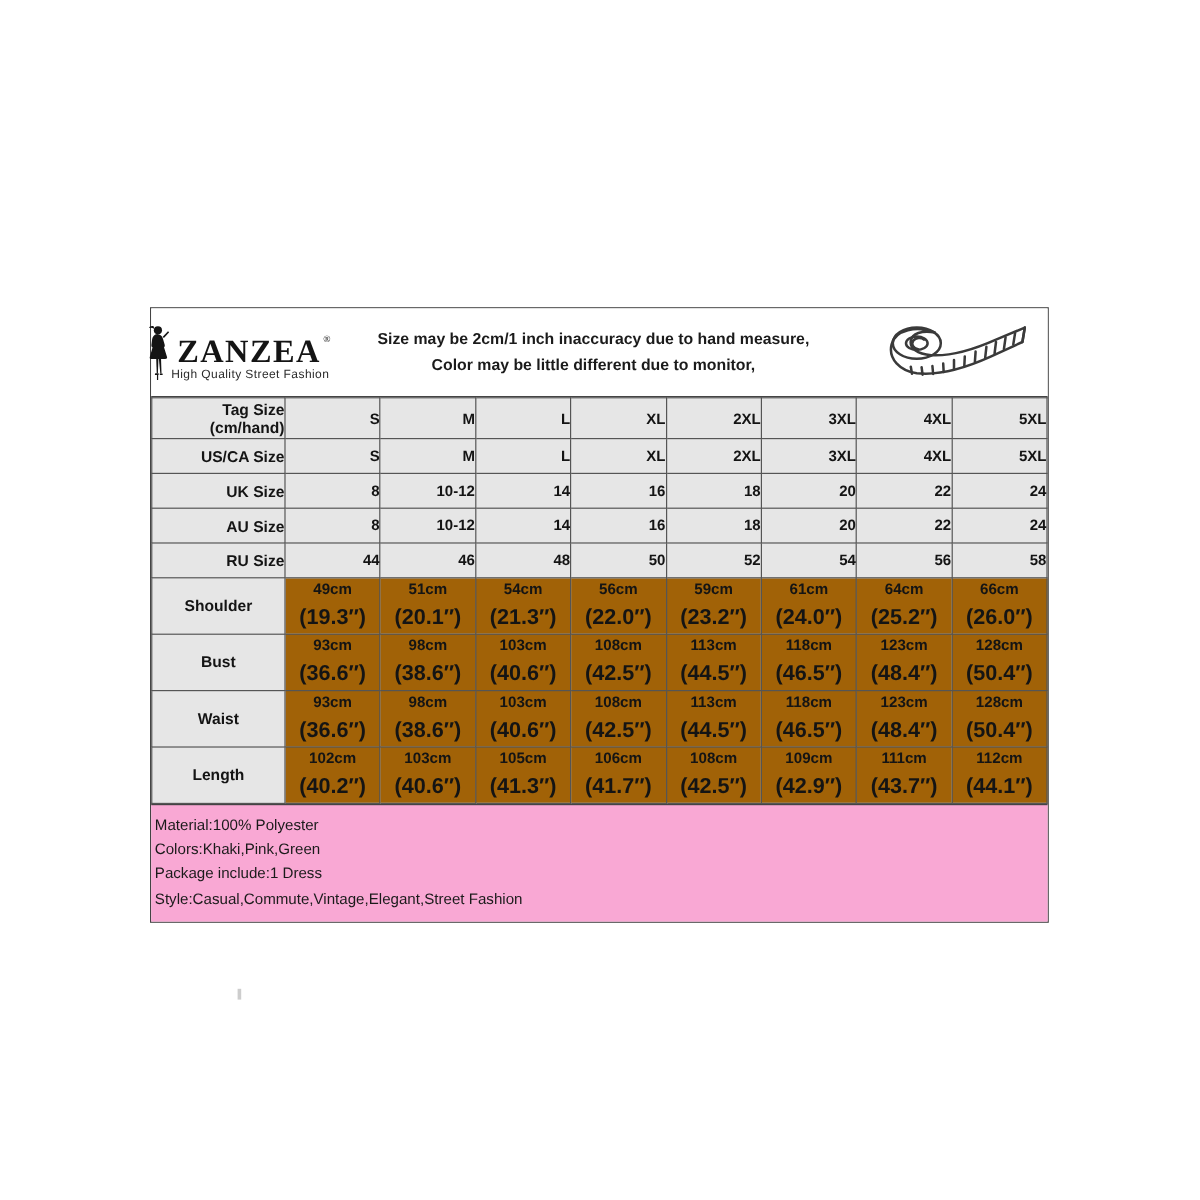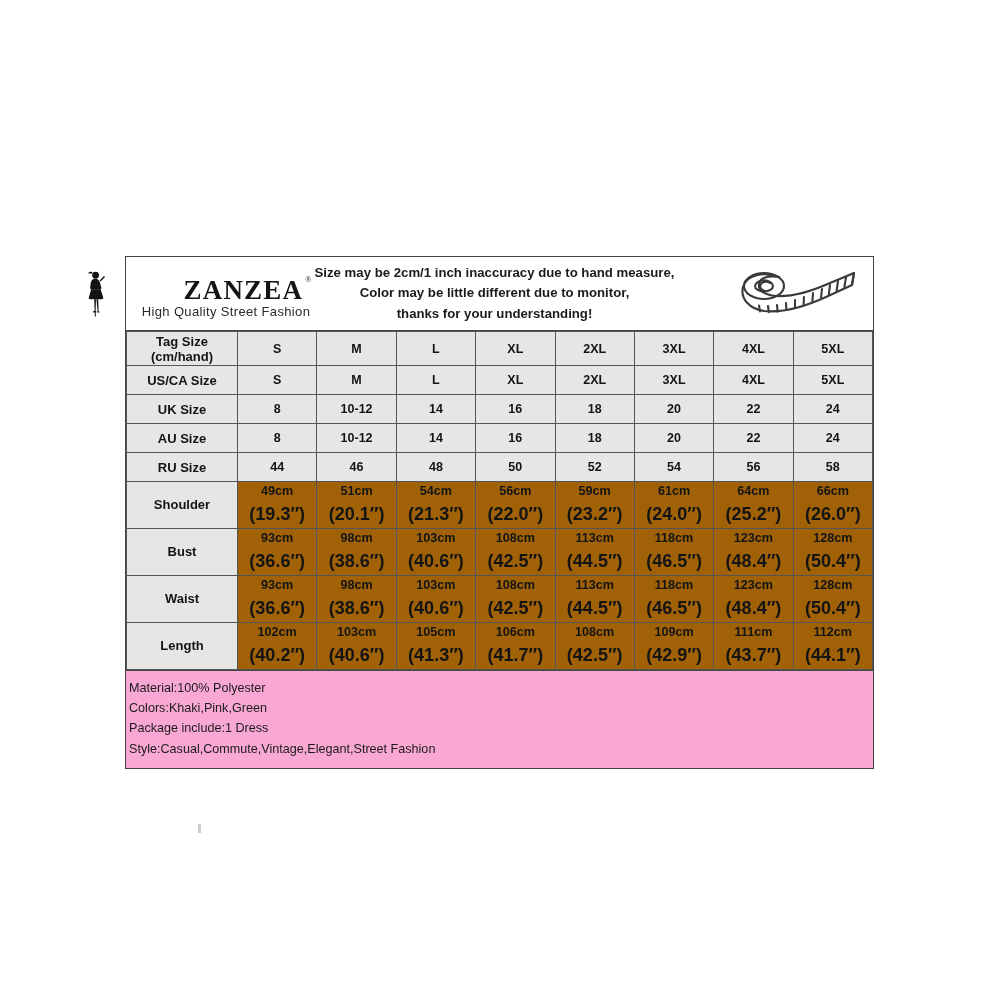--- a/index.html
+++ b/index.html
@@ -67,26 +67,25 @@
   }
   .brand-reg {
     position: absolute;
     top: -1px;
     right: -1px;
     font-size: 8px;
     font-weight: normal;
     letter-spacing: 0;
   }
   .brand-tagline {
-    font-size: 13px;
+    font-size: 10px;
     letter-spacing: 0.35px;
     color: #2b2b2b;
     margin-top: 1px;
     white-space: nowrap;
-    padding-left: 35px;
   }
 
   .notice-block {
     flex: 1 1 auto;
     text-align: center;
     padding: 0 6px;
   }
   .notice-line {
     font-size: 13.2px;
     font-weight: bold;
@@ -115,21 +114,21 @@
     font-size: 12.5px;
     font-weight: bold;
     color: #141414;
     padding: 0;
   }
   table.size-table td.row-label {
     width: 110px;
     background: #e6e6e6;
     font-size: 13px;
   }
-  tr.size-row td { background: #e6e6e6; height: 28px; }
+  tr.size-row td { background: #e6e6e6; height: 28px; text-align: right; }
   tr.size-row td.row-label { background: #e6e6e6; }
   tr.size-row.tall td { height: 33px; }
   tr.meas-row td { background: #a16207; height: 38px; line-height: 1.5; }
   tr.meas-row td.row-label { background: #e6e6e6; }
   .cm-val { display: block; font-weight: bold; font-size: 12.6px; }
   .in-val { display: block; font-weight: bold; font-size: 18px; }
   .label-l2 { display: block; }
 
   
   .chart-notes {
@@ -181,21 +180,20 @@
         <span class="brand-words">
           <span class="brand-name"><span>ZANZEA</span><span class="brand-reg">®</span></span>
           <span class="brand-tagline">High Quality Street Fashion</span>
         </span>
       </div>
     </div>
 
     <div class="notice-block">
       <div class="notice-line">Size may be 2cm/1 inch inaccuracy due to hand measure,</div>
       <div class="notice-line">Color may be little different due to monitor,</div>
-      <div class="notice-line">thanks for your understanding!</div>
     </div>
 
     <div class="tape-block">
       <svg width="128" height="62" viewBox="0 0 128 62" aria-hidden="true">
         <g fill="none" stroke="#3a3a3a" stroke-width="2.1" stroke-linejoin="round" stroke-linecap="round">
           <path d="M45 14 C30 8 12 12 9 24 C6 36 16 46 30 48 C48 50 70 44 92 34 L118 22 L120 10 L96 20 C78 28 58 34 42 33 C30 32 24 27 25 21 C26 15 34 12 45 14 Z"></path>
           <ellipse cx="30" cy="23" rx="20" ry="13"></ellipse>
           <ellipse cx="30" cy="23" rx="9" ry="5.6"></ellipse>
           <path d="M31 28 C27 27 25 24 27 21 C29 18 34 18 36 20"></path>
           <path d="M118 22 L120 10"></path>

